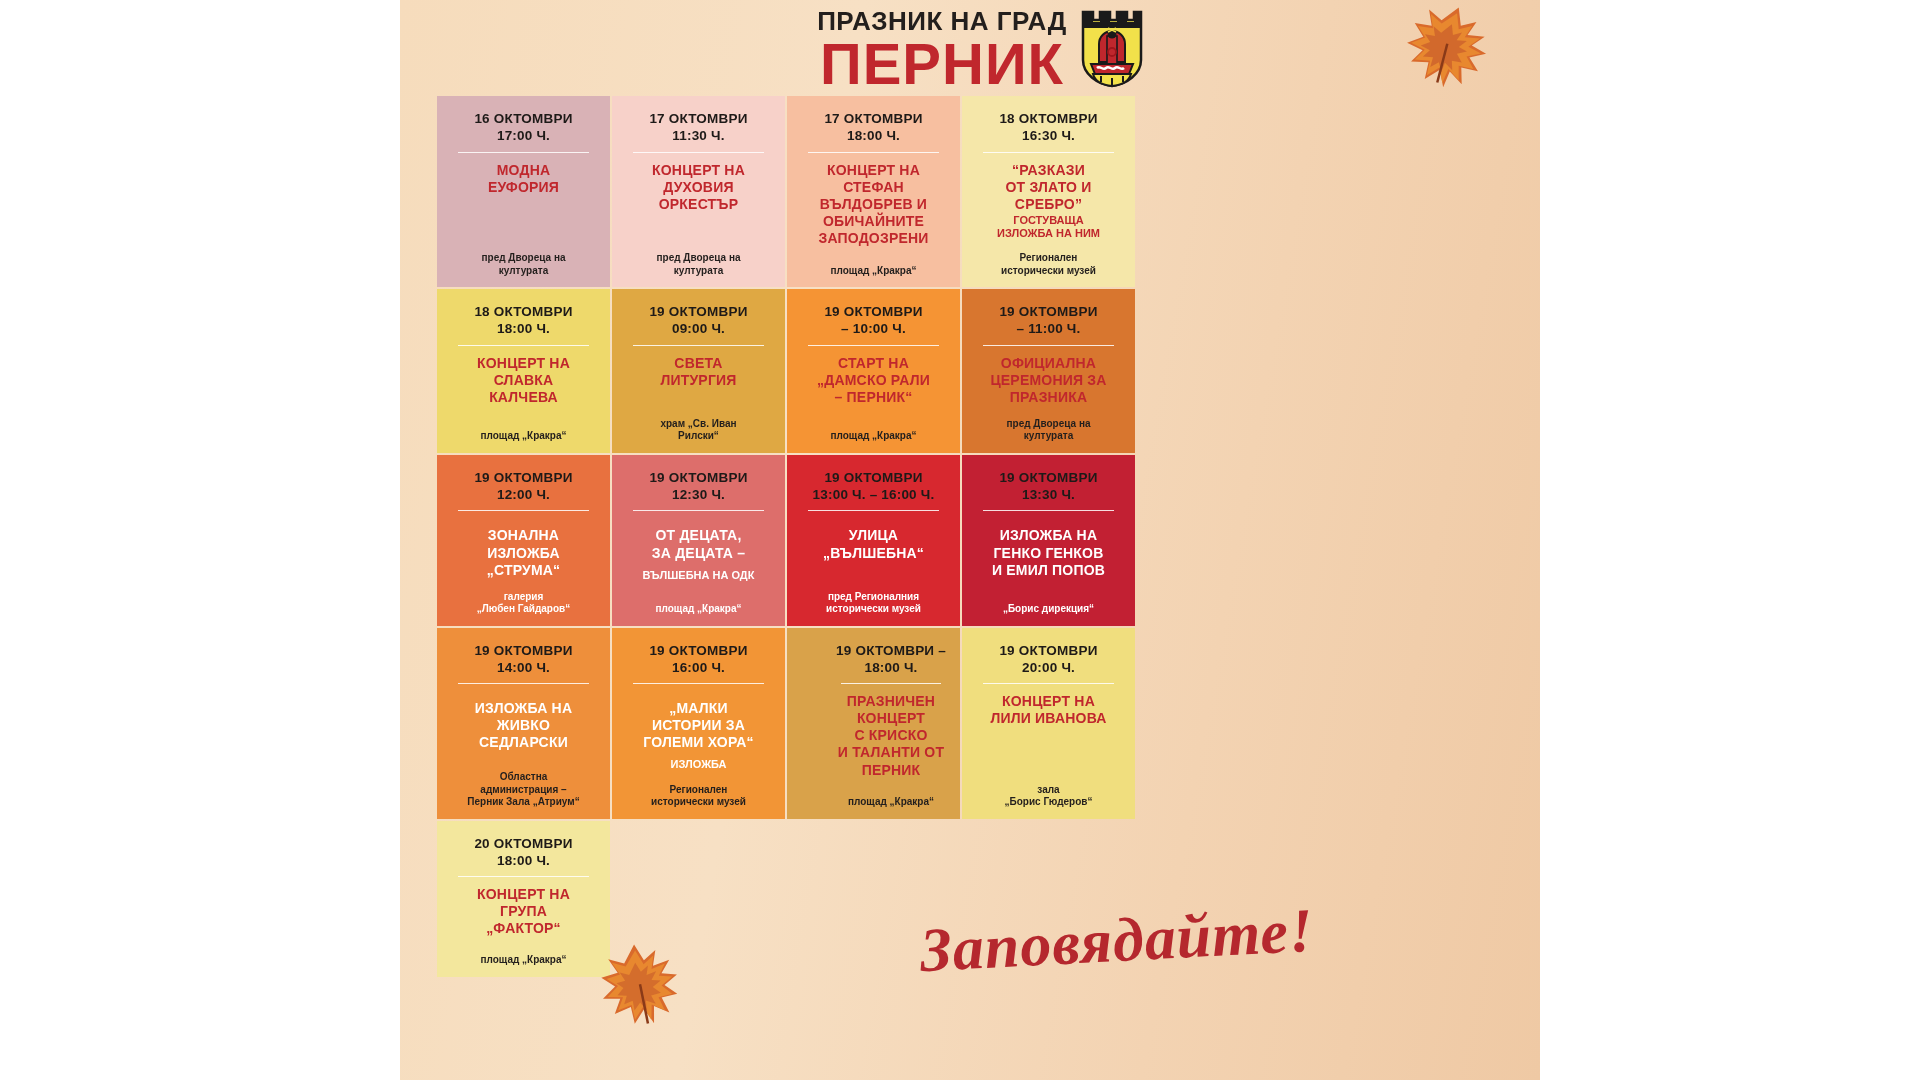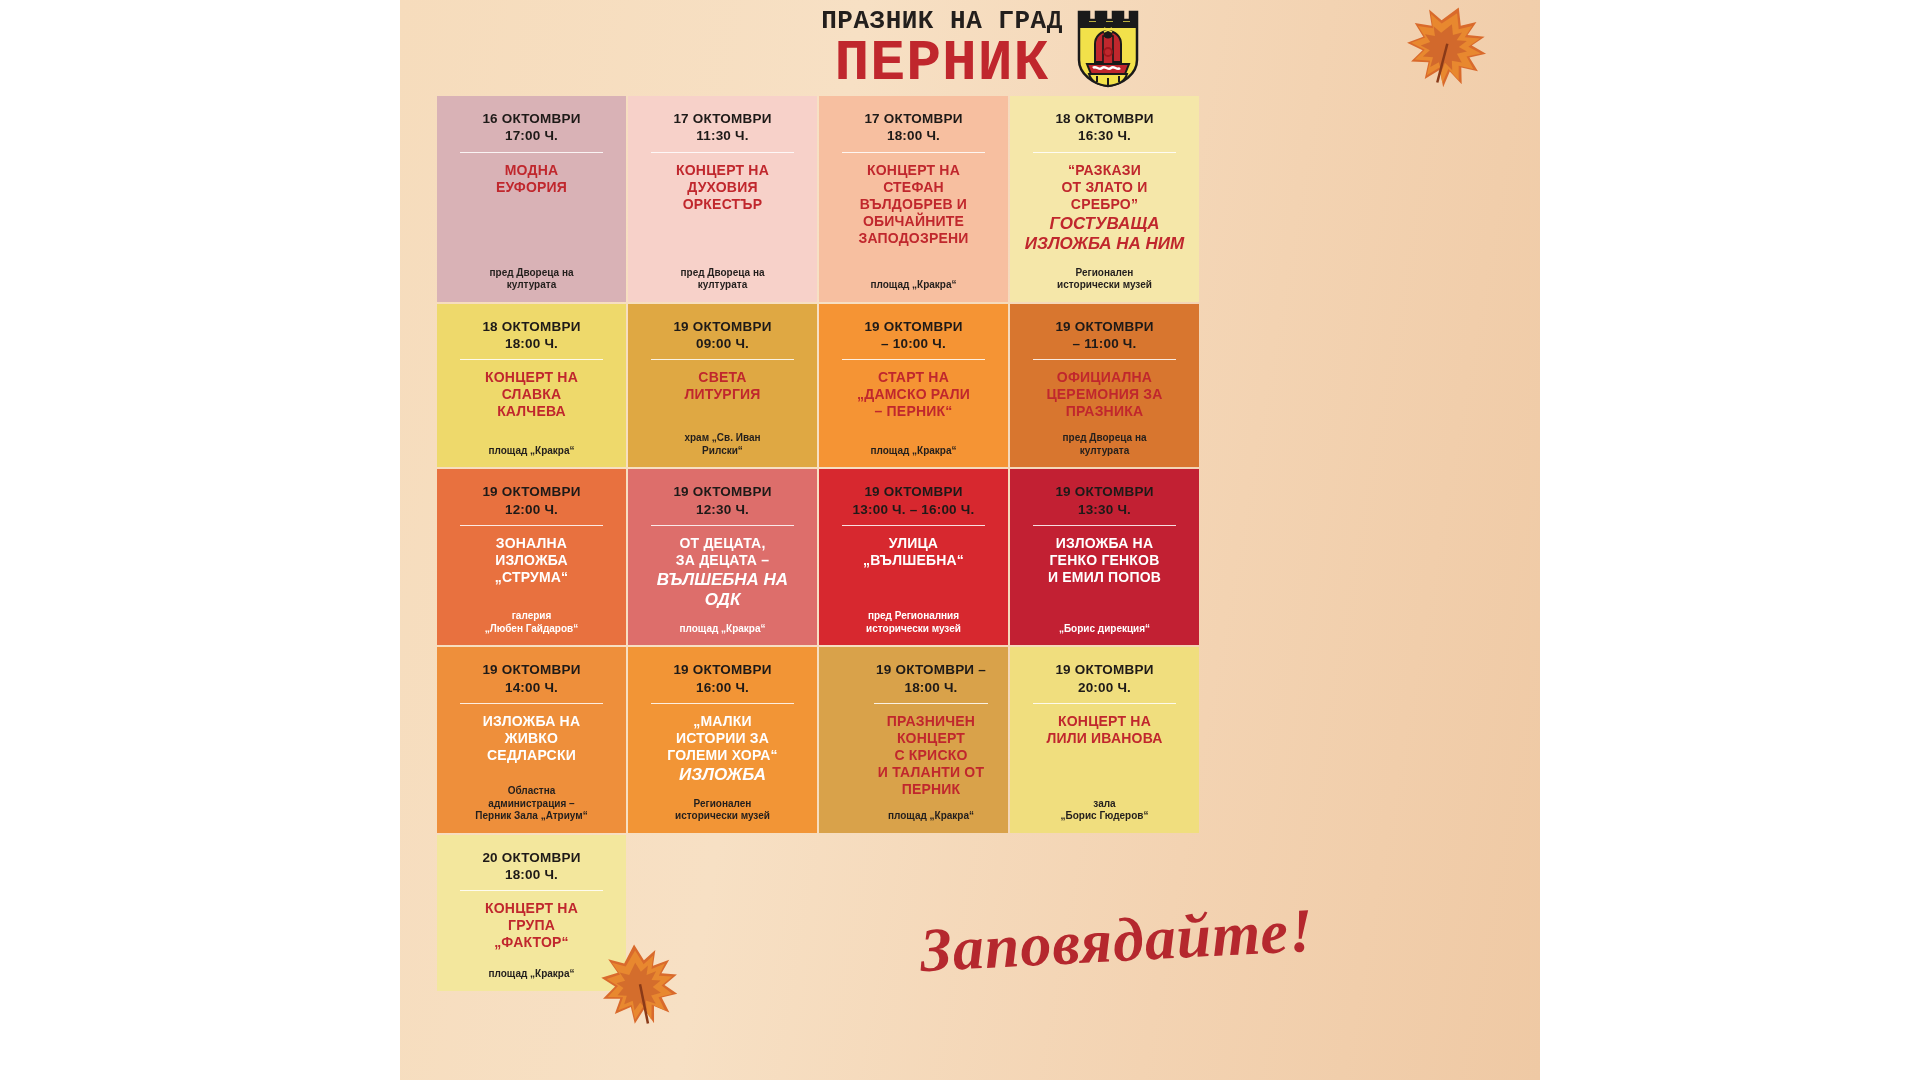--- a/index.html
+++ b/index.html
@@ -17,21 +17,20 @@
     background:linear-gradient(100deg,#f6dcbc 0%,#f7e0c4 35%,#f3d3b2 70%,#efc9a4 100%);
     overflow:hidden;
   }
 
   
   .header{
     position:relative;
     height:95px;
     padding-top:2px;
     box-sizing:border-box;
-    font-family:Liberation Mono, monospace;
   }
   .hdr-inner{
     display:flex;
     align-items:flex-start;
     justify-content:center;
     gap:14px;
     padding-left:20px;
   }
   .titles{display:flex;flex-direction:column;align-items:center;}
   .title-small{
@@ -50,21 +49,21 @@
   .leaf-bottom{position:absolute;left:185px;bottom:52px;width:112px;height:88px;}
 
   
   .grid{
     position:absolute;
     left:37px;top:96px;
     width:1066px;
   }
   .row{display:flex;}
   .cell{
-    width:189px;
+    width:173px;
     min-height:156px;
     box-sizing:border-box;
     padding:14px 9px 10px 9px;
     text-align:center;
     display:flex;flex-direction:column;align-items:center;
     margin-right:2px;
   }
   .cell:last-child{margin-right:0;}
   .row{margin-bottom:2px;}
   .cell.blank{background:transparent;}
@@ -75,23 +74,22 @@
   }
   .rule{
     width:84%;height:1px;margin:7px 0 9px 0;
     background:rgba(255,255,255,.85);
   }
   .ev-title{
     font-size:14px;font-weight:bold;line-height:1.22;
     letter-spacing:.2px;
   }
   .ev-sub{
-    font-size:17px;font-weight:bold;line-height:1.2;
+    font-size:11px;font-weight:bold;line-height:1.2;
     margin-top:1px;
-    font-style:italic;
   }
   .venue{
     font-size:10px;font-weight:bold;line-height:1.25;
     color:#231f1d;margin-top:auto;padding-top:12px;
   }
 
   
   .c-mauve {background:#d9b2b6;}
   .c-pink  {background:#f7d1c9;}
   .c-peach {background:#f7bfa0;}
@@ -104,21 +102,21 @@
   .c-rose  {background:#dd6e6b;}
   .c-red   {background:#d7282f;}
   .c-crimson{background:#c22033;}
   .c-burnt {background:#d8762f;}
   .c-amber {background:#f29536;}
   .c-tan   {background:#d9a24a;padding-left:44px;}
   .c-lemon {background:#f0de7e;}
   .c-butter{background:#f3e79d;}
 
   .t-red   {color:#c0272d;}
-  .t-white {color:#ffffff;}
+  .t-white {color:#ffffff;margin-top:7px;}
   .v-white {color:#ffffff;}
 
   
   .signature{
     position:absolute;
     left:520px;top:905px;
     font-family:"Liberation Serif","DejaVu Serif",serif;
     font-style:italic;font-weight:bold;
     font-size:62px;color:#b5282e;
     letter-spacing:1px;

